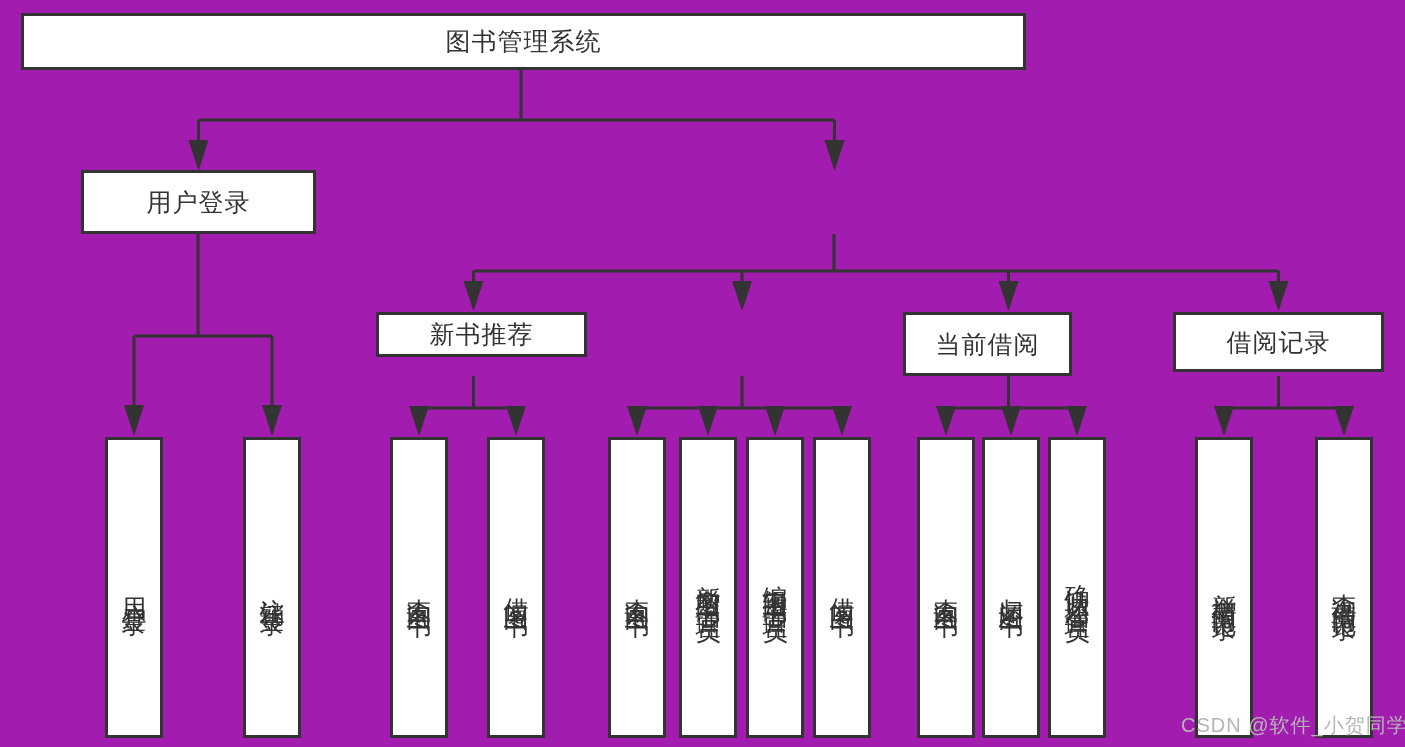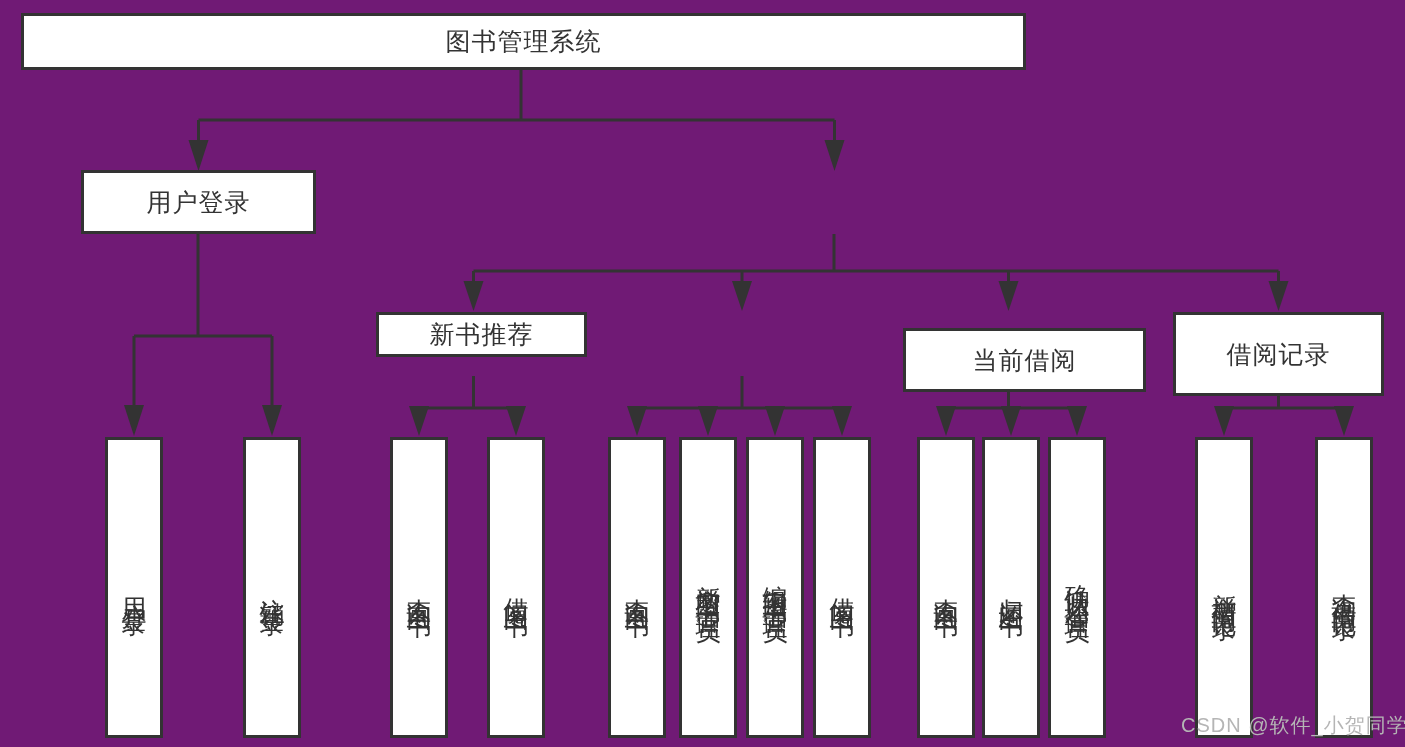--- a/index.html
+++ b/index.html
@@ -1,20 +1,20 @@
 <!DOCTYPE html>
 <html><head>
 <meta charset="utf-8">
 <style>
   html, body { margin: 0; padding: 0; background: #ffffff; }
   .canvas {
     position: relative;
     width: 1405px;
     height: 747px;
-    background: #701a75;
+    background: #a21caf;
     font-family: "Liberation Sans", "DejaVu Sans", sans-serif;
     overflow: hidden;
   }
   .wires {
     position: absolute;
     left: 0; top: 0;
     width: 1405px; height: 747px;
   }
   .node {
     position: absolute;
@@ -90,22 +90,22 @@
       <polygon points="1214,406 1234,406 1224,436"></polygon>
       <polygon points="1334,406 1354,406 1344,436"></polygon>
     </g>
   </svg>
 
   <div class="node" style="left:21px; top:13px; width:1005px; height:57px;">图书管理系统</div>
 
   <div class="node" style="left:81px; top:170px; width:235px; height:64px;">用户登录</div>
 
   <div class="node" style="left:376px; top:312px; width:211px; height:45px;">新书推荐</div>
-  <div class="node" style="left:903px; top:328px; width:243px; height:64px;">当前借阅</div>
-  <div class="node" style="left:1173px; top:312px; width:211px; height:84px;">借阅记录</div>
+  <div class="node" style="left:903px; top:312px; width:169px; height:64px;">当前借阅</div>
+  <div class="node" style="left:1173px; top:312px; width:211px; height:60px;">借阅记录</div>
 
   <div class="node vnode" style="left:105px; top:437px; width:58px; height:301px;">用户登录</div>
   <div class="node vnode" style="left:243px; top:437px; width:58px; height:301px;">注销登录</div>
 
   <div class="node vnode" style="left:390px; top:437px; width:58px; height:301px;">查询图书</div>
   <div class="node vnode" style="left:487px; top:437px; width:58px; height:301px;">借阅图书</div>
 
   <div class="node vnode" style="left:608px; top:437px; width:58px; height:301px;">查询图书</div>
   <div class="node vnode" style="left:679px; top:437px; width:58px; height:301px;">新增图书（管理员）</div>
   <div class="node vnode" style="left:746px; top:437px; width:58px; height:301px;">编辑图书（管理员）</div>

